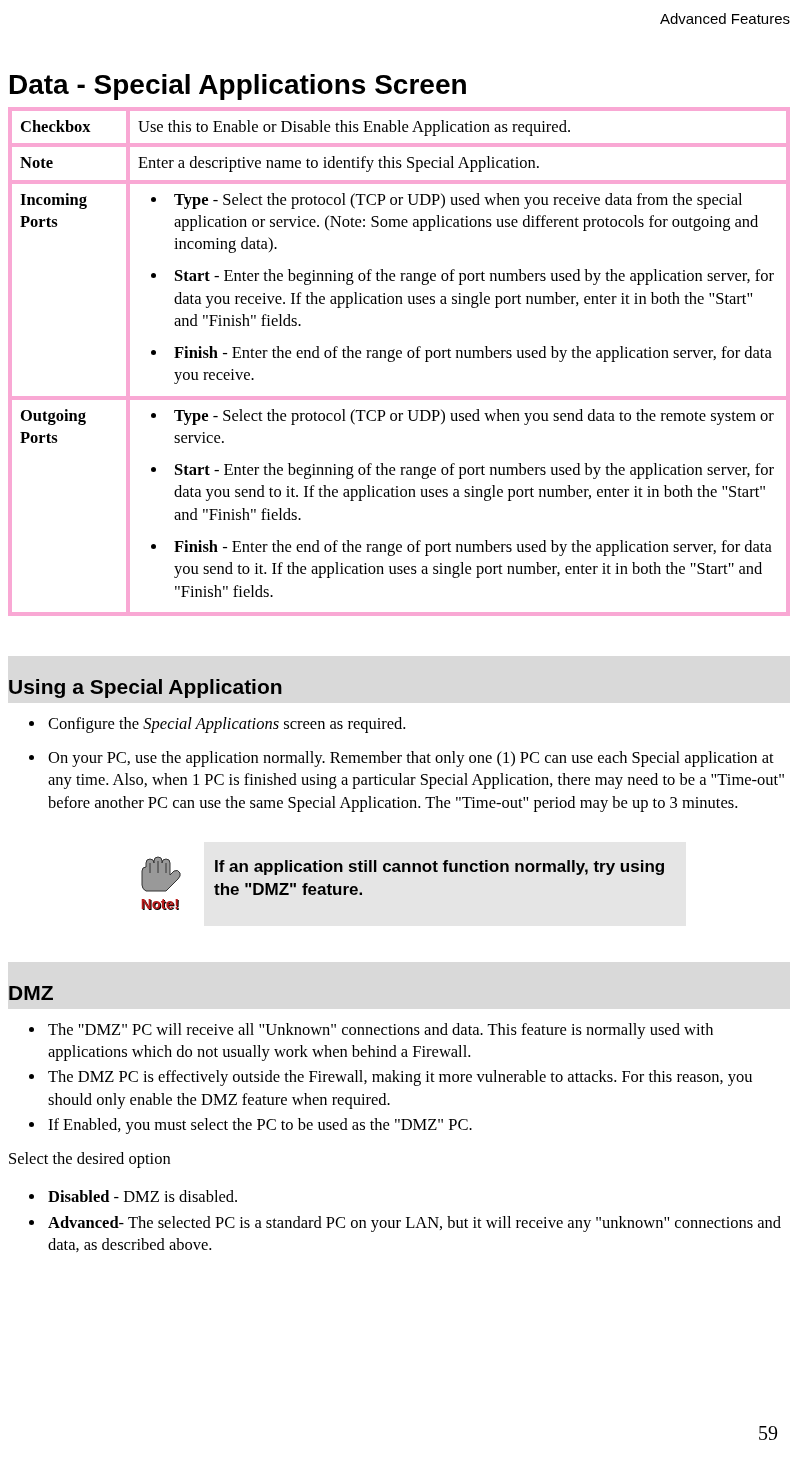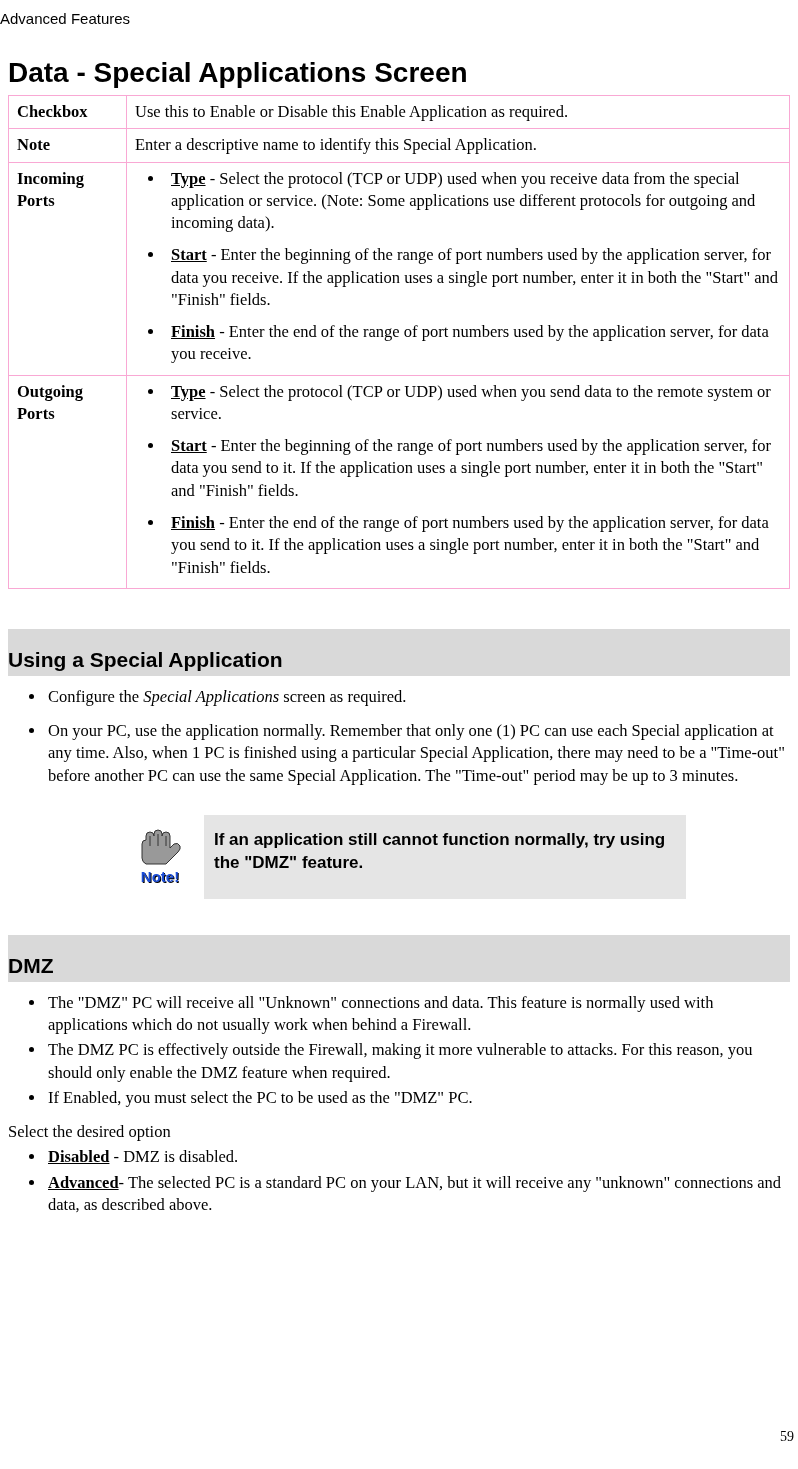--- a/index.html
+++ b/index.html
@@ -11,42 +11,42 @@
       font-family: "Times New Roman", Times, serif;
       font-size: 16.5px;
       color: #000;
       background: #fff;
       width: 798px;
       min-height: 1469px;
       position: relative;
       padding: 10px 0 0 0;
     }
     .header-label {
-      text-align: left;
+      text-align: right;
       font-family: Arial, Helvetica, sans-serif;
       font-size: 15px;
       padding-right: 8px;
-      margin-bottom: 30px;
+      margin-bottom: 42px;
     }
     .content {
       padding: 0 8px;
     }
     h1.section-title {
       font-family: Arial, Helvetica, sans-serif;
       font-weight: bold;
       font-size: 28px;
       margin-bottom: 6px;
     }
     table.data-table {
       width: 100%;
       border-collapse: collapse;
       margin-bottom: 40px;
     }
     table.data-table td {
-      border: 1px solid #f9a8d4;
+      border: 4px solid #f9a8d4;
       padding: 5px 8px 5px 8px;
       vertical-align: top;
       font-size: 16.5px;
       line-height: 1.35;
     }
     table.data-table td.label-cell {
       width: 118px;
       font-weight: bold;
     }
     ul.cell-list {
@@ -55,21 +55,20 @@
     }
     ul.cell-list li {
       margin-bottom: 10px;
       padding-left: 6px;
     }
     ul.cell-list li:last-child {
       margin-bottom: 4px;
     }
     .bold {
       font-weight: bold;
-      text-decoration: underline;
     }
     h2.sub-heading {
       font-family: Arial, Helvetica, sans-serif;
       font-weight: bold;
       font-size: 21px;
       background: #d9d9d9;
       padding: 19px 0 4px 0;
       margin-bottom: 10px;
     }
     ul.body-list {
@@ -105,42 +104,42 @@
       padding-right: 10px;
     }
     .note-icon-svg {
       width: 48px;
       height: 38px;
     }
     .note-label-text {
       font-family: Arial, Helvetica, sans-serif;
       font-weight: bold;
       font-size: 15px;
-      color: #1d4ed8;
+      color: #b91c1c;
       text-shadow: 1px 1px 0 #000;
       margin-top: 2px;
     }
     .note-text {
       background: #e5e5e5;
       font-family: Arial, Helvetica, sans-serif;
       font-weight: bold;
       font-size: 17px;
       padding: 14px 12px 24px 10px;
       flex: 1;
       line-height: 1.35;
     }
     p.plain {
-      margin-bottom: 3px;
+      margin-bottom: 16px;
       line-height: 1.35;
     }
     .page-number {
       position: absolute;
       bottom: 24px;
-      right: 4px;
-      font-size: 14px;
+      right: 20px;
+      font-size: 20px;
     }
   </style>
 </head>
 <body>
 
 <div class="header-label">Advanced Features</div>
 
 <div class="content">
 
   <h1 class="section-title">Data - Special Applications Screen</h1>

